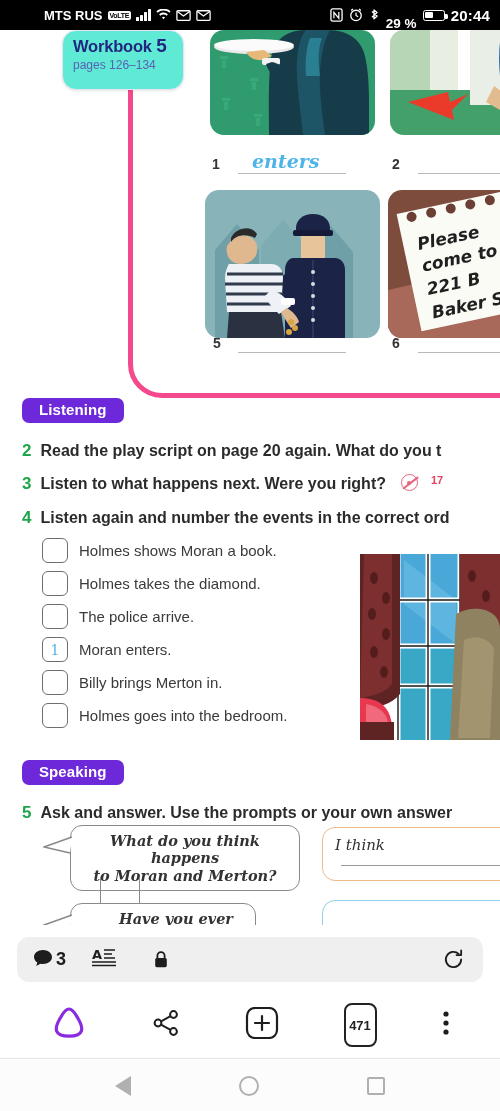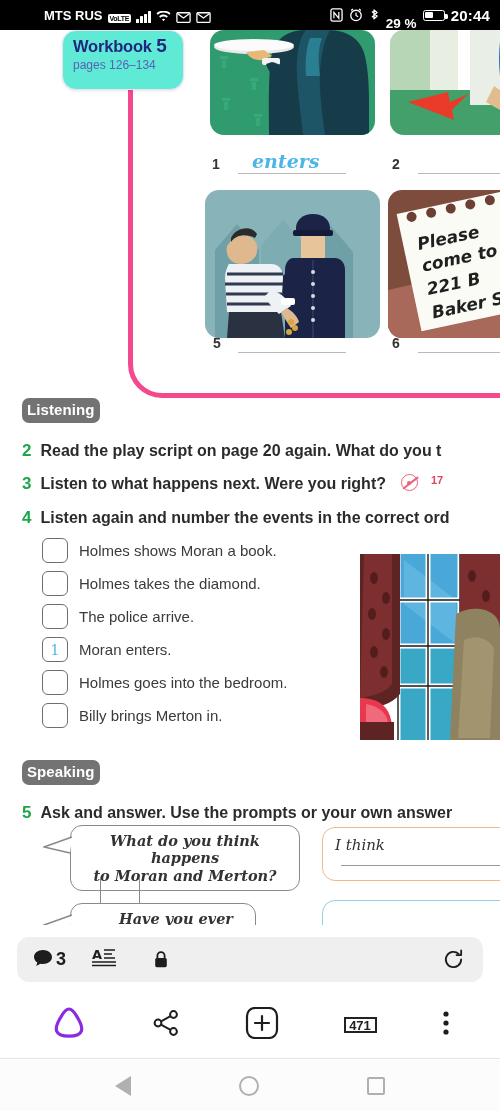--- a/index.html
+++ b/index.html
@@ -11,21 +11,21 @@
   }
   #screen { position: relative; width: 500px; height: 1111px; background:#fff; }
 
   
   .statusbar {
     position: absolute; top:0; left:0; width:500px; height:30px;
     background:#000; color:#fff;
     display:flex; align-items:center;
     font-size:13px; font-weight:600;
   }
-  .sb-left { display:flex; align-items:flex-end; gap:5px; margin-left:44px; }
+  .sb-left { display:flex; align-items:center; gap:5px; margin-left:44px; }
   .sb-right { display:flex; align-items:center; gap:6px; position:absolute; right:10px; }
   .volte {
     background:#fff; color:#000; font-size:7px; font-weight:700;
     padding:1px 2px; border-radius:2px; letter-spacing:-0.3px; line-height:1;
   }
   .bars { display:flex; align-items:flex-end; gap:1.5px; height:12px; }
   .bars i { display:block; width:2.5px; background:#fff; border-radius:.5px; }
   .bars i:nth-child(1){height:4px} .bars i:nth-child(2){height:6.5px}
   .bars i:nth-child(3){height:9px} .bars i:nth-child(4){height:12px}
   .ico { display:inline-flex; align-items:center; justify-content:center; }
@@ -72,22 +72,22 @@
 
   .lbl{ position:absolute; font-size:14px; font-weight:700; color:#333; }
   .rule{ position:absolute; border-bottom:1.4px solid #b9b9b9; }
   .hand{
     position:absolute; color:#4fb5e8; font-size:19px;
     font-family:"DejaVu Serif", serif; font-style:italic; font-weight:600;
   }
 
   
   .badge{
-    display:inline-block; background:#737373; color:#fff;
-    font-weight:700; font-size:15px; padding:3px 5px 5px; border-radius:7px;
+    display:inline-block; background:#6d28d9; color:#fff;
+    font-weight:700; font-size:15px; padding:3px 17px 5px; border-radius:7px;
     letter-spacing:.1px;
   }
   .exrow{ display:flex; align-items:flex-start; gap:9px; }
   .exnum{ color:#1fa54a; font-weight:700; font-size:17px; flex:none; }
   .extext{
     color:#2b2b2b; font-weight:700; font-size:16px; line-height:1.25;
     white-space:nowrap;
   }
   .audio-ico{
     display:inline-block; vertical-align:-3px; width:17px; height:17px;
@@ -137,21 +137,21 @@
   .urlbar{
     position:absolute; left:17px; top:12px; width:466px; height:45px;
     background:#efefef; border-radius:12px; display:flex; align-items:center;
   }
   .url-text{ font-size:19px; color:#1a1a1a; letter-spacing:-.2px; }
   .toolbar{
     position:absolute; left:0; top:70px; width:500px; height:60px;
     display:flex; align-items:center; justify-content:space-around; padding:0 18px;
   }
   .tabcount{
-    width:33px; height:16px; border:2.2px solid #222; border-radius:0;
+    width:33px; height:44px; border:2.2px solid #222; border-radius:8px;
     display:flex; align-items:center; justify-content:center;
     font-size:13px; font-weight:700; color:#222;
   }
   .divider{ position:absolute; left:0; top:1058px; width:500px; height:1px; background:#e4e4e4; }
 
   
   .navbar{
     position:absolute; left:0; top:1060px; width:500px; height:51px;
     background:#fcfcfc; display:flex; align-items:center; justify-content:center; gap:108px;
   }
@@ -376,25 +376,25 @@
       <div class="cbrow">
         <div class="cbox"></div>
         <div class="cbtext">The police arrive.</div>
       </div>
       <div class="cbrow">
         <div class="cbox">1</div>
         <div class="cbtext">Moran enters.</div>
       </div>
       <div class="cbrow">
         <div class="cbox"></div>
-        <div class="cbtext">Holmes goes into the bedroom.</div>
+        <div class="cbtext">Billy brings Merton in.</div>
       </div>
       <div class="cbrow">
         <div class="cbox"></div>
-        <div class="cbtext">Billy brings Merton in.</div>
+        <div class="cbtext">Holmes goes into the bedroom.</div>
       </div>
     </div>
 
     <div class="windowpic">
       <svg width="140" height="186" viewBox="0 0 140 186" preserveAspectRatio="none">
         <rect width="140" height="186" fill="#ffffff"></rect>
         <rect x="38" y="0" width="62" height="186" fill="#39a7c6"></rect>
         <path d="M38 0h62v95H38z" fill="#4aa8d8"></path>
         <path d="M44 6l52 40v44L44 50z" fill="#6fc0e6" opacity=".55"></path>
         <g stroke="#ffffff" stroke-width="5">

